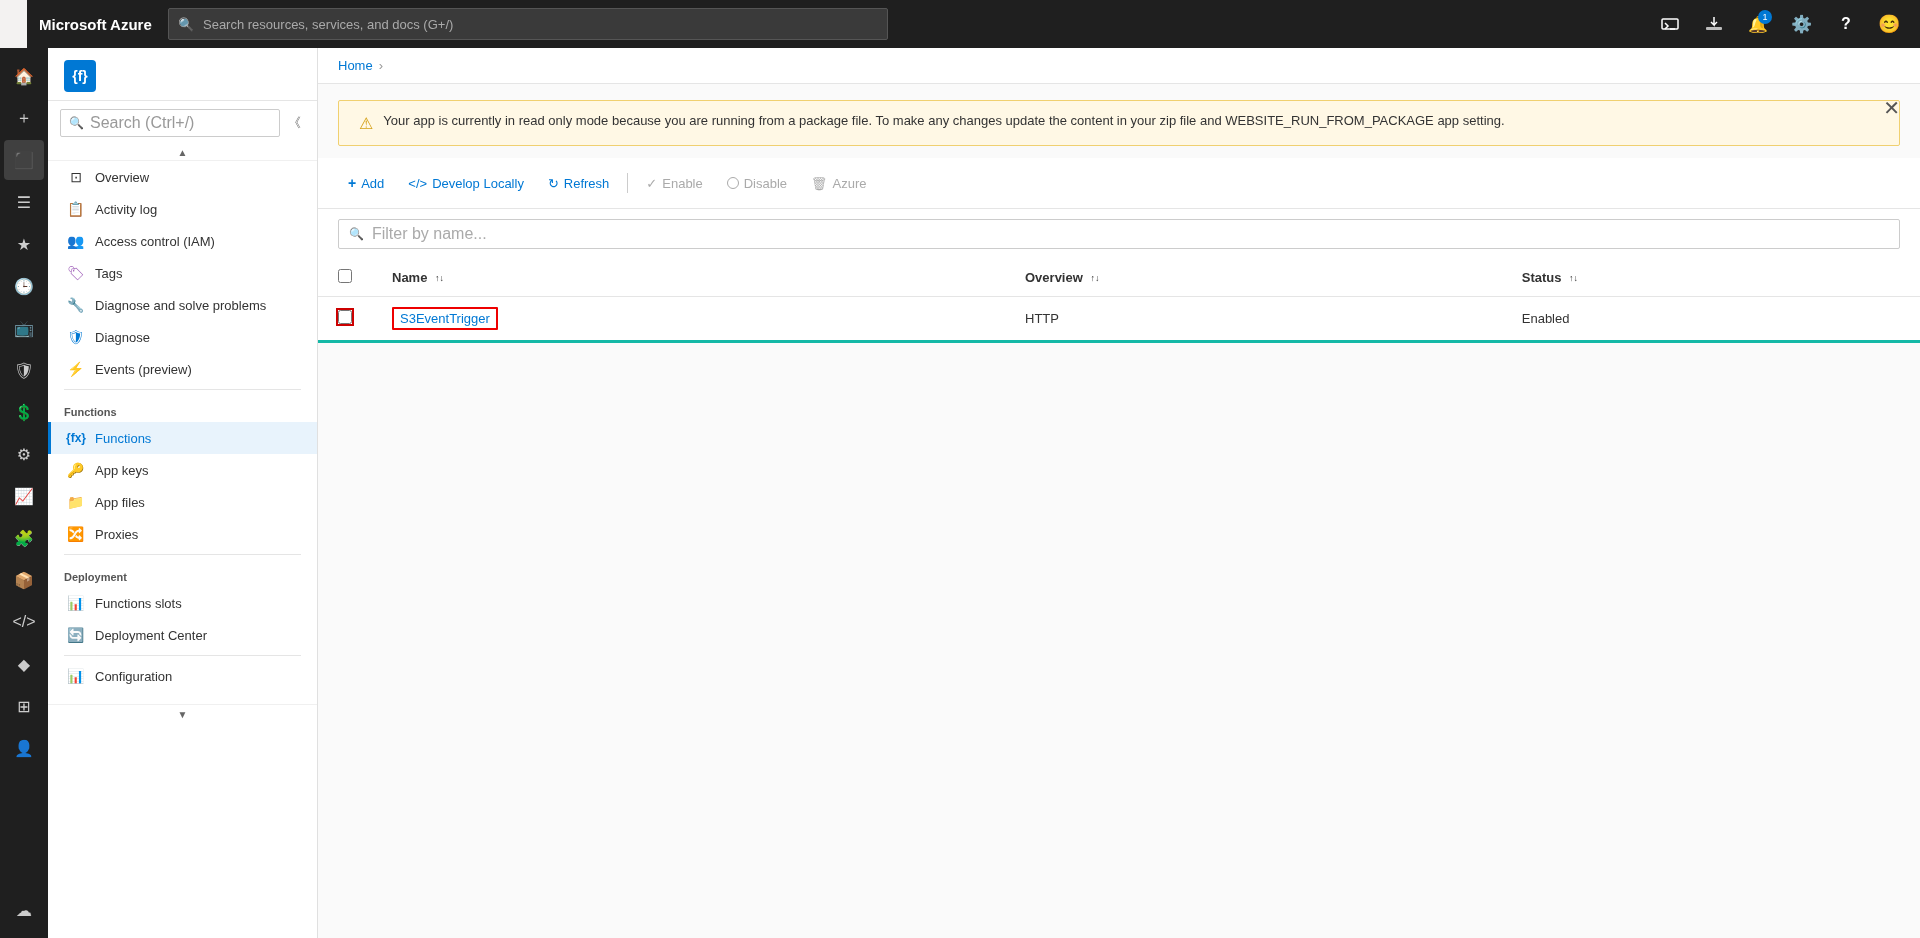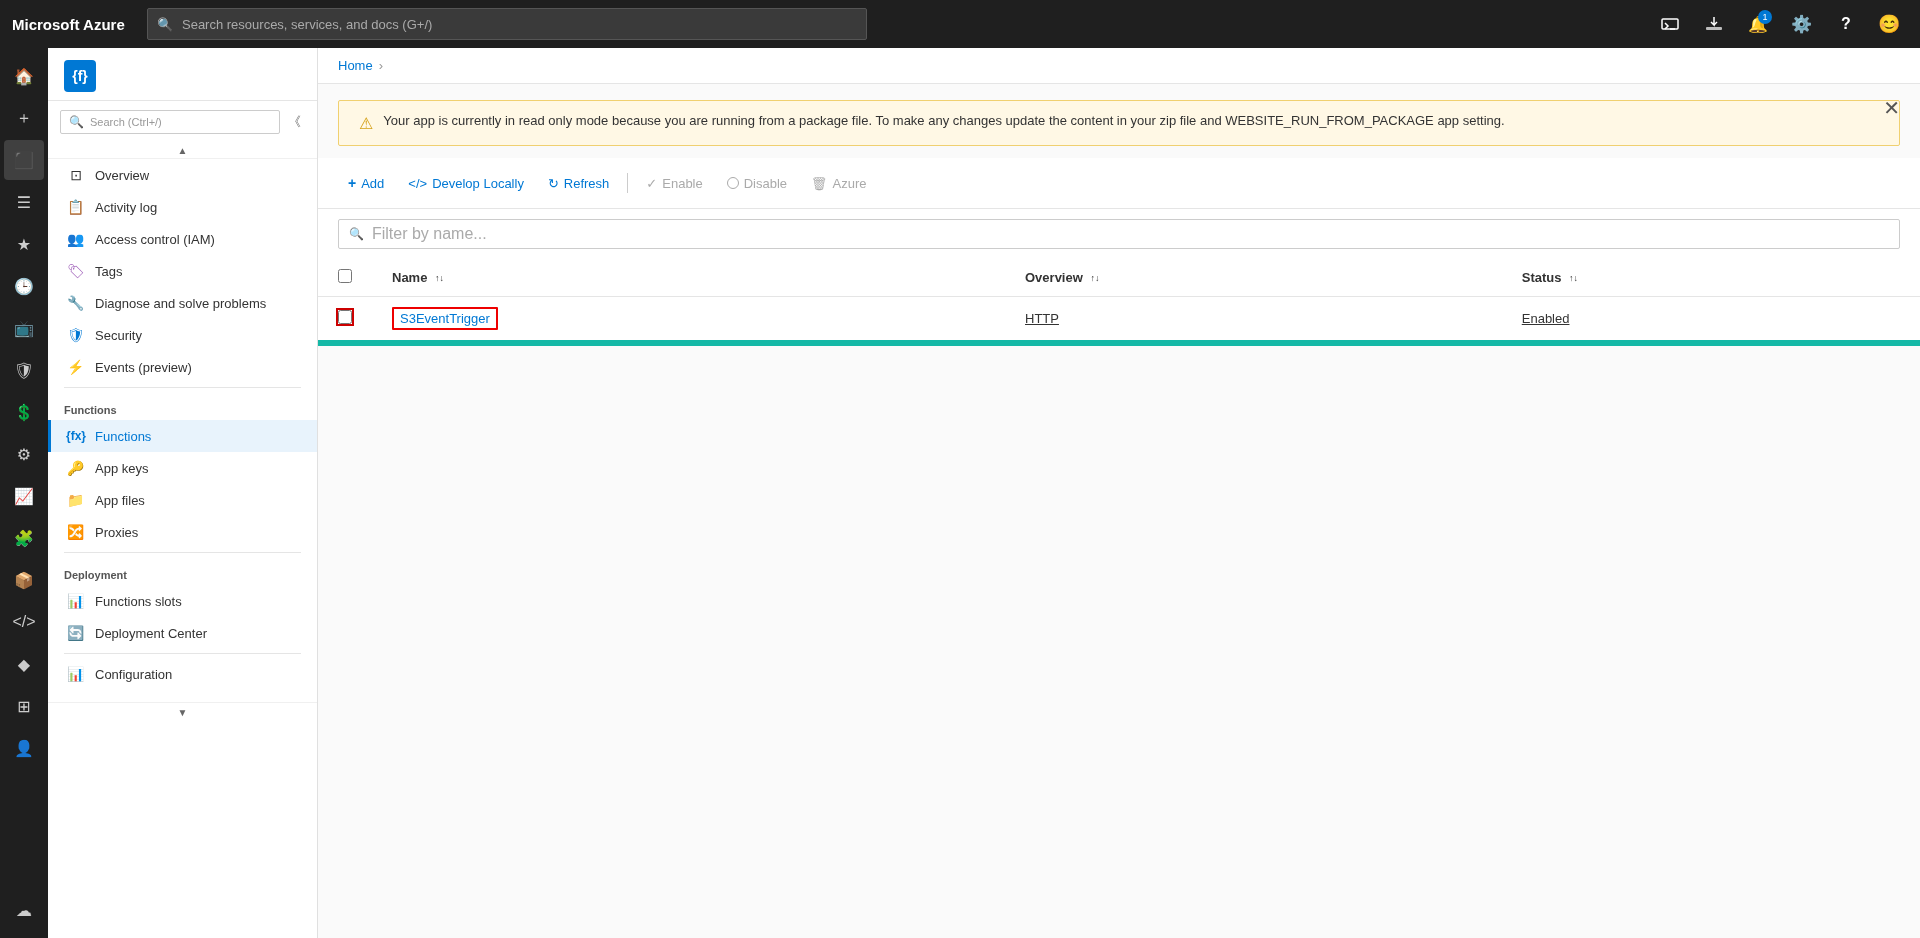--- a/index.html
+++ b/index.html
@@ -5,22 +5,23 @@
     * { box-sizing: border-box; margin: 0; padding: 0; }
     body { font-family: 'Segoe UI', Arial, sans-serif; font-size: 13px; background: #f3f2f1; display: flex; flex-direction: column; height: 100vh; overflow: hidden; }
 
     
     .topbar {
       background: #1f1f1f;
       height: 48px;
       display: flex;
       align-items: center;
       padding: 16px 12px;
-      gap: 14px;
+      gap: 8px;
       flex-shrink: 0;
+      margin-left: 27px;
     }
     .topbar-brand {
       color: #fff;
       font-size: 15px;
       font-weight: 600;
       white-space: nowrap;
       margin-right: 8px;
     }
     .topbar-search {
       flex: 1;
@@ -142,21 +143,21 @@
       display: flex;
       align-items: center;
       border: 1px solid #ccc;
       border-radius: 2px;
       padding: 4px 8px;
       gap: 6px;
     }
     .sidebar-search-box input {
       border: none;
       outline: none;
-      font-size: 11px;
+      font-size: 16px;
       color: #333;
       width: 100%;
     }
     .sidebar-search-box input::placeholder { color: #999; }
     .sidebar-collapse-btn {
       margin-left: auto;
       cursor: pointer;
       color: #666;
       padding: 4px;
     }
@@ -309,22 +310,21 @@
       cursor: pointer;
       user-select: none;
       white-space: nowrap;
     }
     .data-table th:first-child { width: 40px; }
     .data-table th .sort-icons { display: inline-flex; flex-direction: column; margin-left: 4px; font-size: 9px; line-height: 1; vertical-align: middle; }
     .data-table td {
       padding: 10px 20px;
       font-size: 13px;
       color: #333;
-      border-bottom: 6px solid #14b8a6;
-      text-decoration: underline;
+      border-bottom: 3px solid #14b8a6;
     }
     .data-table td a {
       color: #0078d4;
       text-decoration: none;
     }
     .row-checkbox {
       width: 14px;
       height: 14px;
       cursor: pointer;
     }
@@ -461,21 +461,21 @@
         <div class="nav-item">
           <span class="nav-item-icon" style="color:#9b59b6;">🏷</span>
           <span>Tags</span>
         </div>
         <div class="nav-item">
           <span class="nav-item-icon" style="color:#aaa;">🔧</span>
           <span>Diagnose and solve problems</span>
         </div>
         <div class="nav-item">
           <span class="nav-item-icon" style="color:#0078d4;">🛡</span>
-          <span>Security</span>
+          <span>Diagnose</span>
         </div>
         <div class="nav-item">
           <span class="nav-item-icon" style="color:#f5a623;">⚡</span>
           <span>Events (preview)</span>
         </div>
 
         <div class="nav-section-divider"></div>
         <div class="nav-section-label">Functions</div>
 
         <div class="nav-item active">

